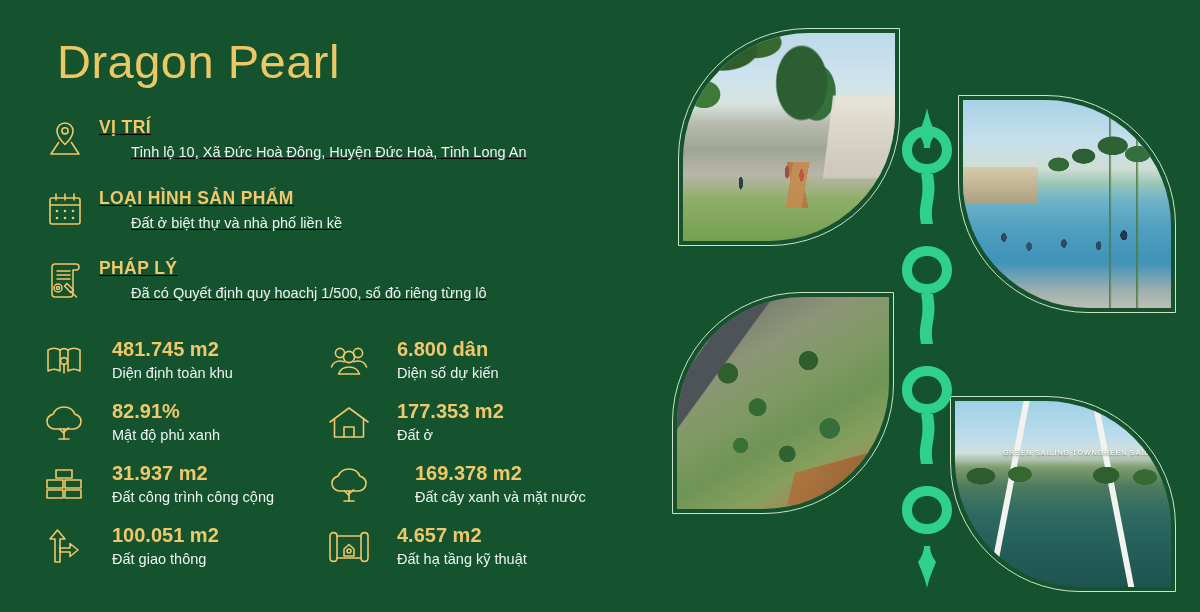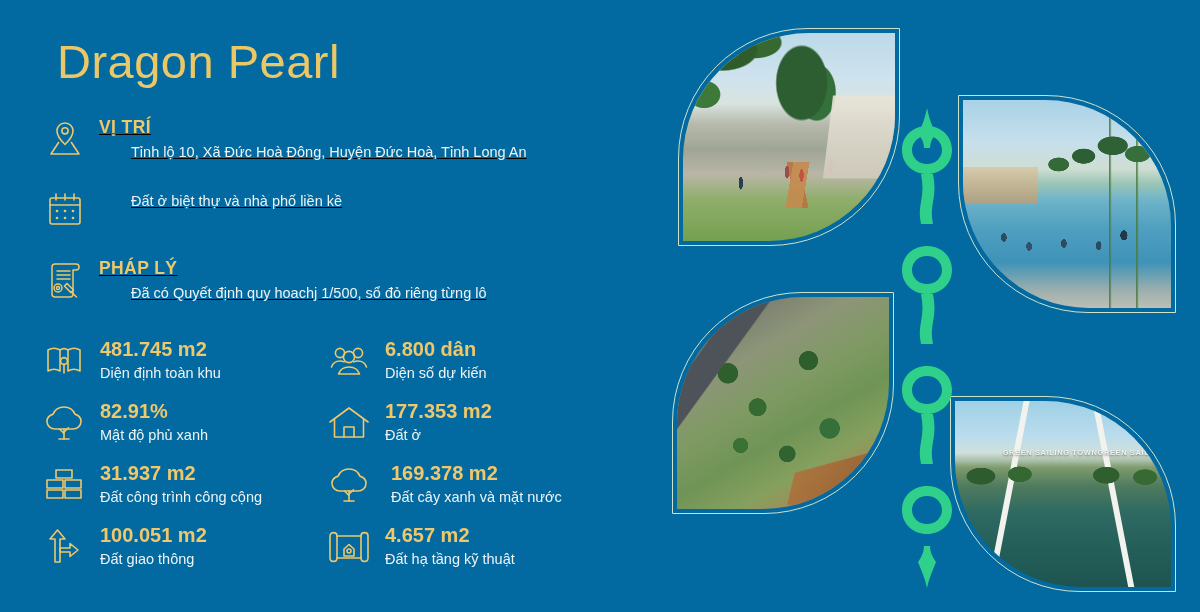--- a/index.html
+++ b/index.html
@@ -5,21 +5,21 @@
   * { box-sizing: border-box; margin: 0; padding: 0; }
   html, body {
     width: 1200px; height: 612px;
     overflow: hidden;
     background: #2a6f7c;
     font-family: "Liberation Sans", "DejaVu Sans", sans-serif;
   }
   .page {
     position: relative;
     width: 1200px; height: 612px;
-    background: #0369a1;
+    background: #14532d;
   }
 
   
   .left-panel {
     position: absolute;
     left: 0; top: 0;
     width: 650px; height: 612px;
   }
   .project-title {
     position: absolute;
@@ -74,21 +74,21 @@
     width: 600px;
     display: grid;
     grid-template-columns: 285px 285px;
     grid-auto-rows: 62px;
     column-gap: 0px;
     row-gap: 0px;
   }
   .stat {
     display: flex;
     align-items: flex-start;
-    gap: 12px;
+    gap: 24px;
   }
   .stat .sicon {
     width: 48px; height: 48px;
     flex: 0 0 48px;
     display: flex; align-items: center; justify-content: center;
     margin-top: 2px;
   }
   .stat .stext { padding-top: 3px; }
   .stat-value {
     font-size: 20px;
@@ -97,21 +97,21 @@
     line-height: 1.1;
     white-space: nowrap;
   }
   .stat-label {
     font-size: 14.5px;
     color: #eef4f4;
     line-height: 1.4;
     margin-top: 3px;
     white-space: nowrap;
   }
-  .stat.indent .stext { padding-left: 6px; }
+  .stat.indent .stext { padding-left: 6px; margin-left: 12px; }
 
   
   .collage {
     position: absolute;
     left: 650px; top: 0;
     width: 550px; height: 612px;
   }
   .leaf {
     position: absolute;
     overflow: hidden;
@@ -305,20 +305,21 @@
           <path d="M10 3v6M19 3v6M28 3v6"></path>
           <circle cx="11" cy="20" r="1.3" fill="#eec86a" stroke="none"></circle>
           <circle cx="19" cy="20" r="1.3" fill="#eec86a" stroke="none"></circle>
           <circle cx="27" cy="20" r="1.3" fill="#eec86a" stroke="none"></circle>
           <circle cx="11" cy="27" r="1.3" fill="#eec86a" stroke="none"></circle>
           <circle cx="19" cy="27" r="1.3" fill="#eec86a" stroke="none"></circle>
           <circle cx="27" cy="27" r="1.3" fill="#eec86a" stroke="none"></circle>
         </svg>
       </div>
       <div class="ftext">
+        <div class="feature-head">LOẠI HÌNH SẢN PHẨM</div>
         <div class="feature-sub">Đất ở biệt thự và nhà phố liền kề</div>
       </div>
     </div>
 
     <div class="feature" id="feature-2">
       <div class="ficon">
         <svg width="38" height="42" viewBox="0 0 38 42" fill="none" stroke="#eec86a" stroke-width="1.5" stroke-linecap="round" stroke-linejoin="round">
           <path d="M9 5h21a3 3 0 0 1 0 6h-3v24a3 3 0 0 1-3 3H9a3 3 0 0 1-3-3V8a3 3 0 0 1 3-3z"></path>
           <path d="M11 12h13M11 16h13M11 20h13"></path>
           <circle cx="12" cy="29" r="4"></circle>

